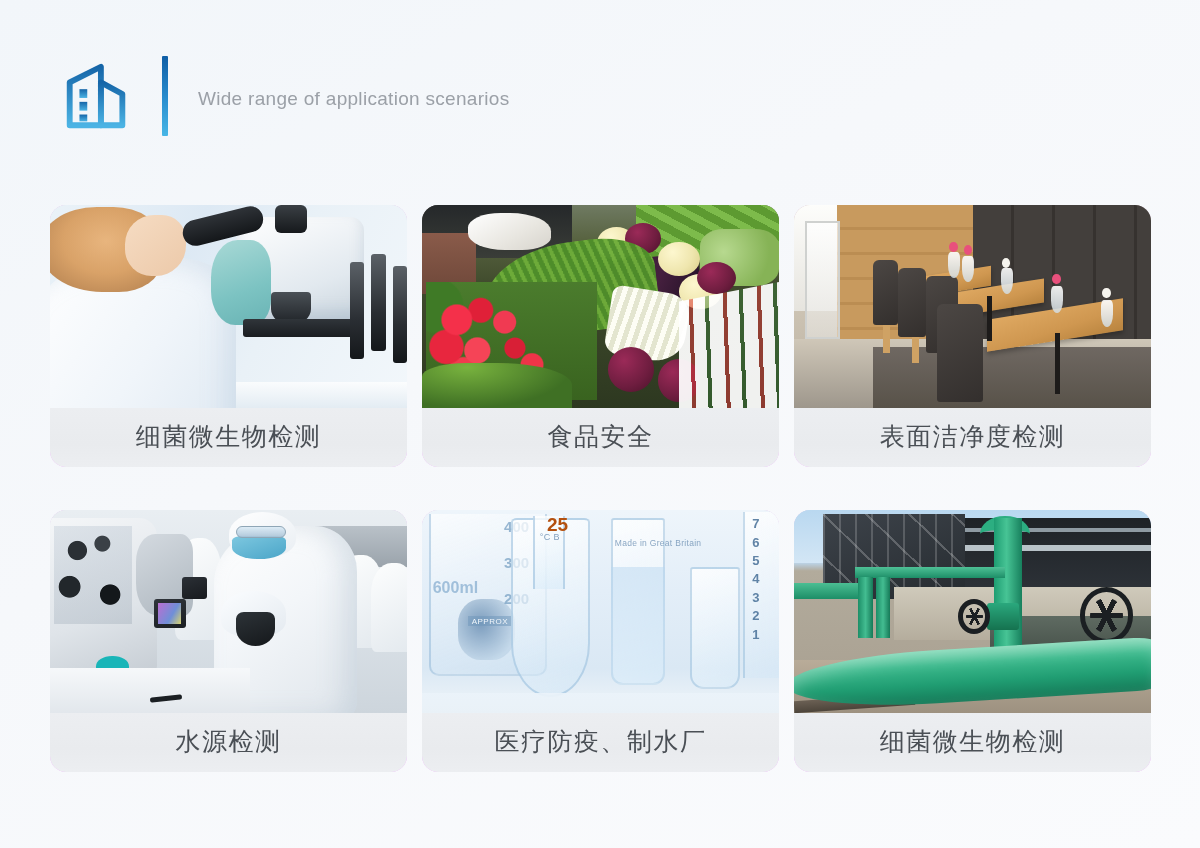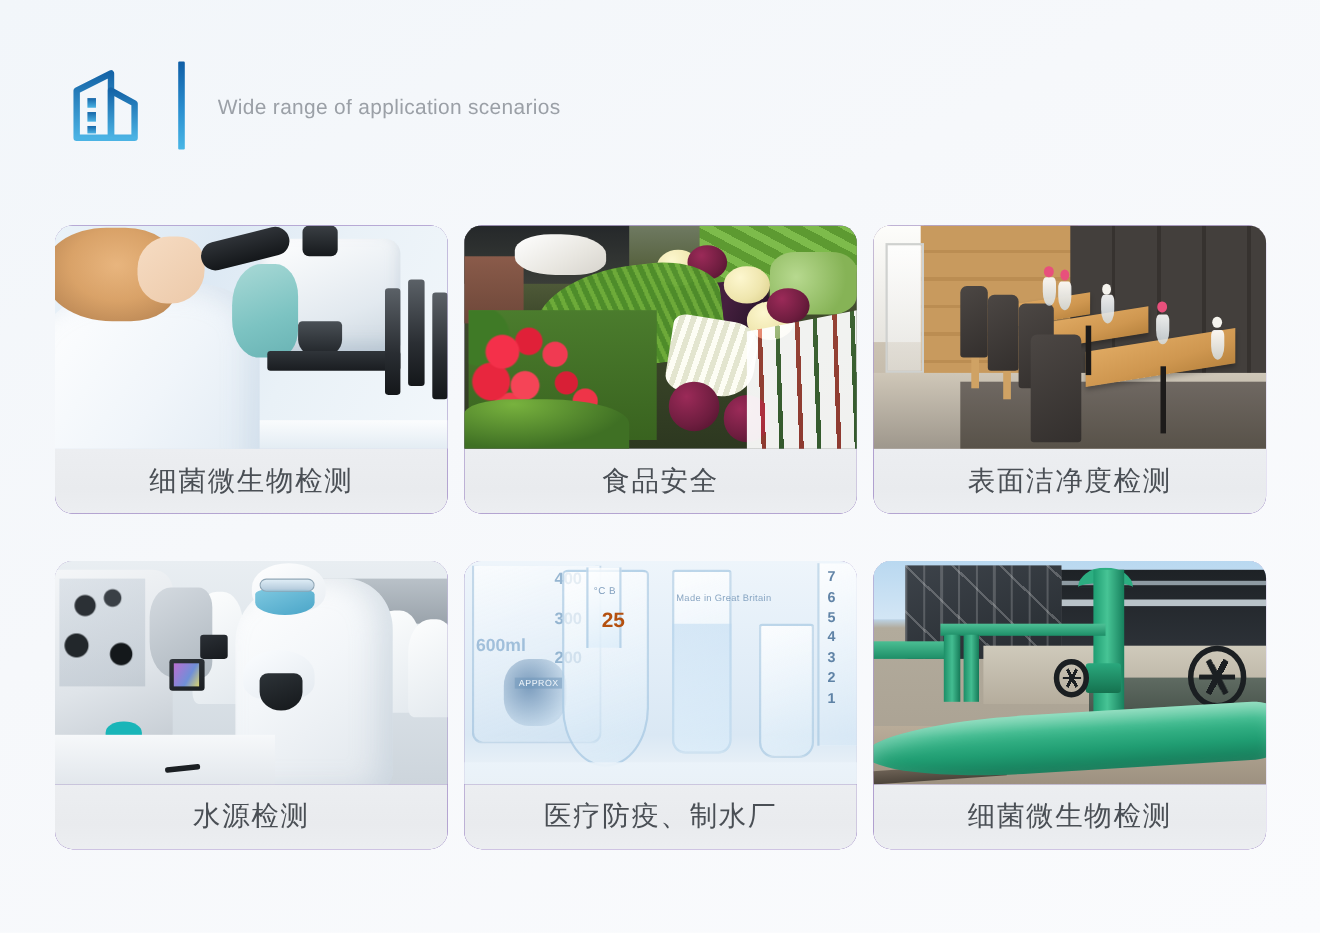--- a/index.html
+++ b/index.html
@@ -74,21 +74,21 @@
     grid-template-columns: repeat(3, 357px);
     grid-template-rows: 262px 262px;
     column-gap: 15px;
     row-gap: 43px;
   }
 
   .card {
     position: relative;
     border-radius: 16px;
     overflow: hidden;
-    background: #4c1d95;
+    background: #f0abfc;
     display: flex;
     flex-direction: column;
   }
 
   .card-photo {
     position: relative;
     height: 203px;
     overflow: hidden;
     background: #dfe3e8;
   }
@@ -464,21 +464,21 @@
     border-radius: 6px 6px 50% 50% / 4px 4px 30% 30%;
   }
   .s-glass .flask-neck {
     position: absolute; left: 31%; top: 3%; width: 9%; height: 36%;
     background: linear-gradient(160deg,rgba(255,255,255,.8),rgba(210,232,248,.5));
     border-left: 2px solid rgba(150,188,218,.55);
     border-right: 2px solid rgba(150,188,218,.55);
   }
   .s-glass .n25 {
     position: absolute; left: 35%; top: 2%;
-    font-size: 19px; font-weight: 700; color: #b4500f; margin-top: 40px;
+    font-size: 19px; font-weight: 700; color: #b4500f;
   }
   .s-glass .n25-sub {
     position: absolute; left: 33%; top: 11%;
     font-size: 9px; color: rgba(110,145,180,.85); letter-spacing: .4px;
   }
   .s-glass .tube-a {
     position: absolute; left: 53%; top: 4%; width: 15%; height: 82%;
     background: linear-gradient(160deg,rgba(255,255,255,.8),rgba(212,232,248,.5));
     border: 2px solid rgba(150,188,218,.5);
     border-radius: 3px 3px 12px 12px;

